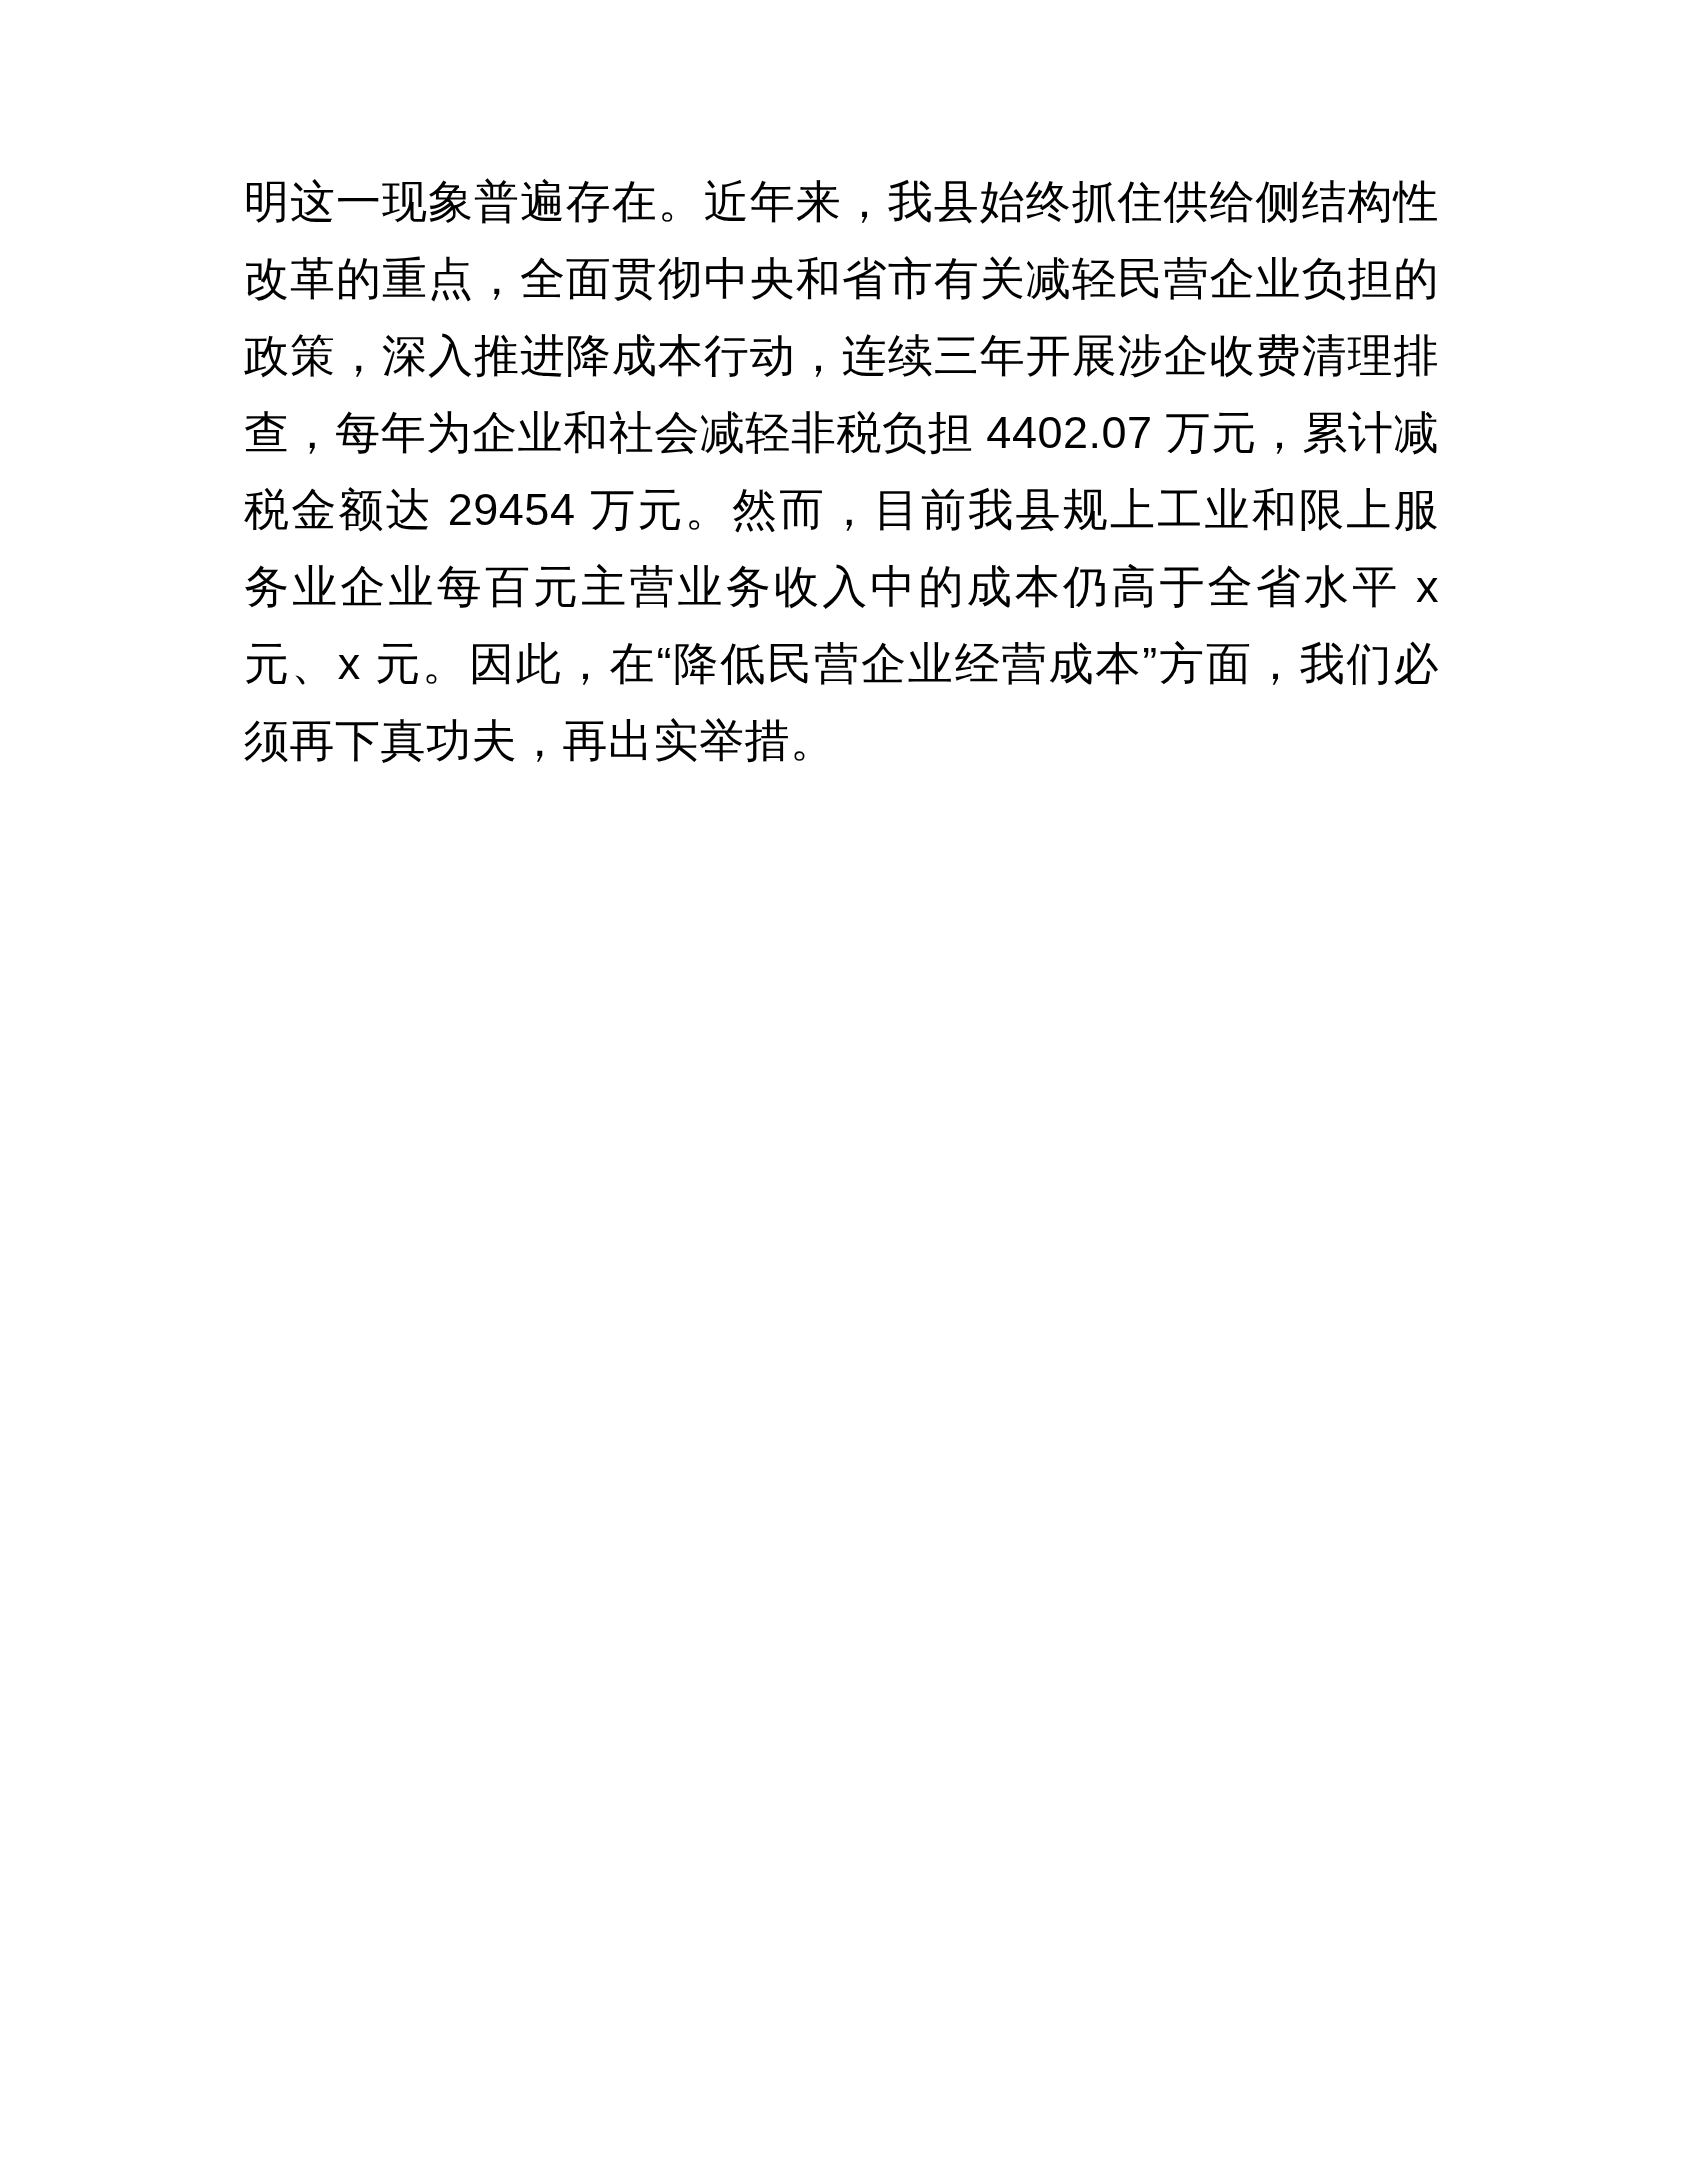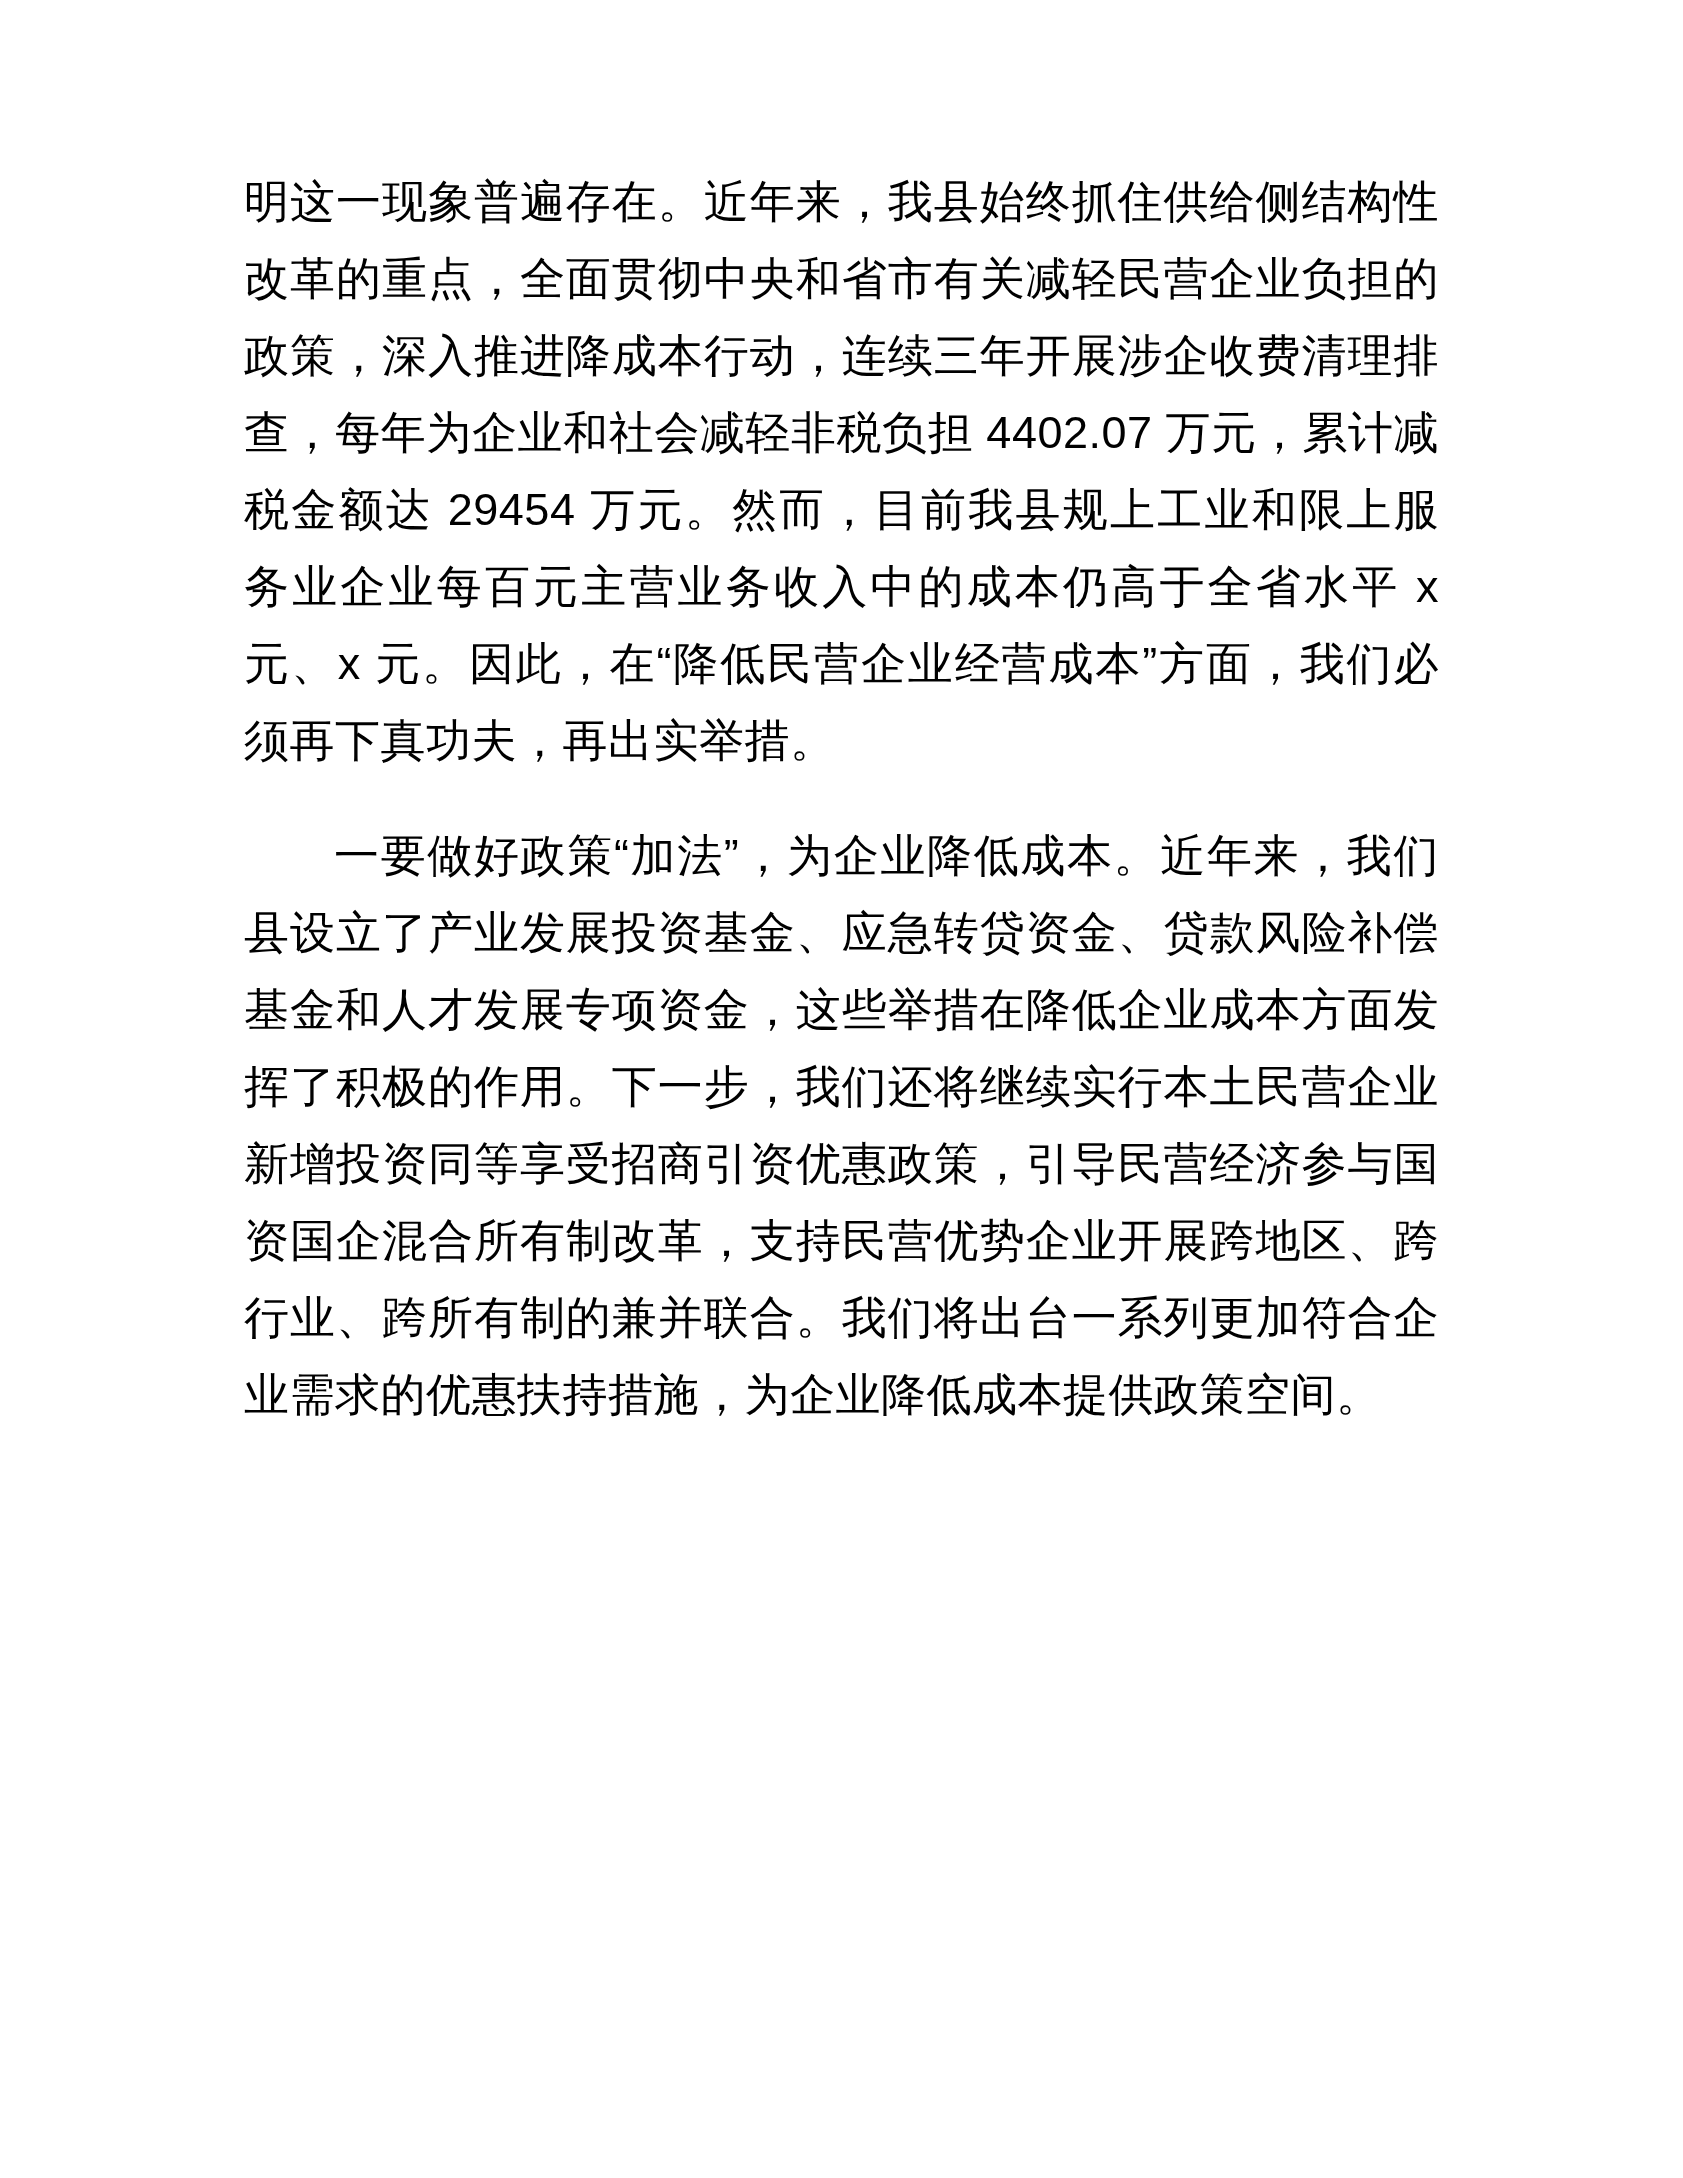--- a/index.html
+++ b/index.html
@@ -28,15 +28,14 @@
   }
   .para.indent {
     text-indent: 2em;
   }
 </style>
 </head>
 <body>
 
 <div class="page">
   <p class="para no-indent">明这一现象普遍存在。近年来，我县始终抓住供给侧结构性改革的重点，全面贯彻中央和省市有关减轻民营企业负担的政策，深入推进降成本行动，连续三年开展涉企收费清理排查，每年为企业和社会减轻非税负担 4402.07 万元，累计减税金额达 29454 万元。然而，目前我县规上工业和限上服务业企业每百元主营业务收入中的成本仍高于全省水平 x 元、x 元。因此，在“降低民营企业经营成本”方面，我们必须再下真功夫，再出实举措。</p>
-  <p class="para indent">一要做好政策“加法”，为企业降低成本。近年来，我们县设立了产业发展投资基金、应急转贷资金、贷款风险补偿基金和人才发展专项资金，这些举措在降低企业成本方面发挥了积极的作用。下一步，我们还将继续实行本土民营企业新增投资同等享受招商引资优惠政策，引导民营经济参与国资国企混合所有制改革，支持民营优势企业开展跨地区、跨行业、跨所有制的兼并联合。我们将出台一系列更加符合企业需求的优惠扶持措施，为企业降低成本提供政策空间。</p>
 </div>
 
 
 </body></html>

